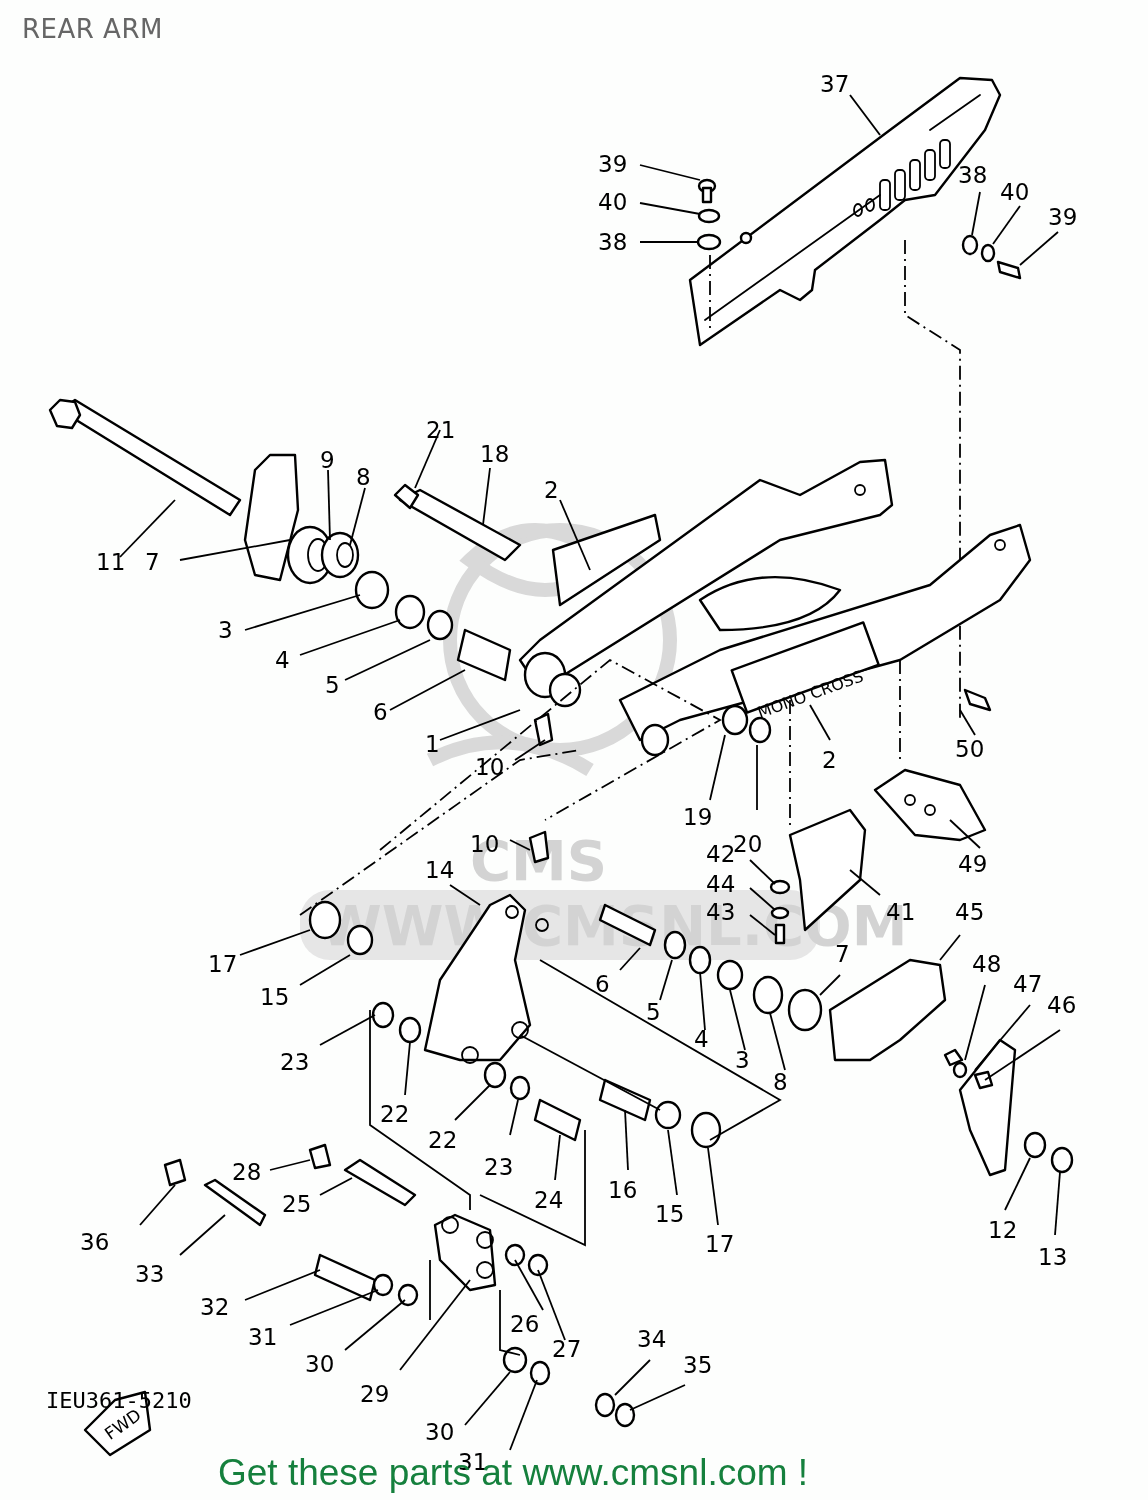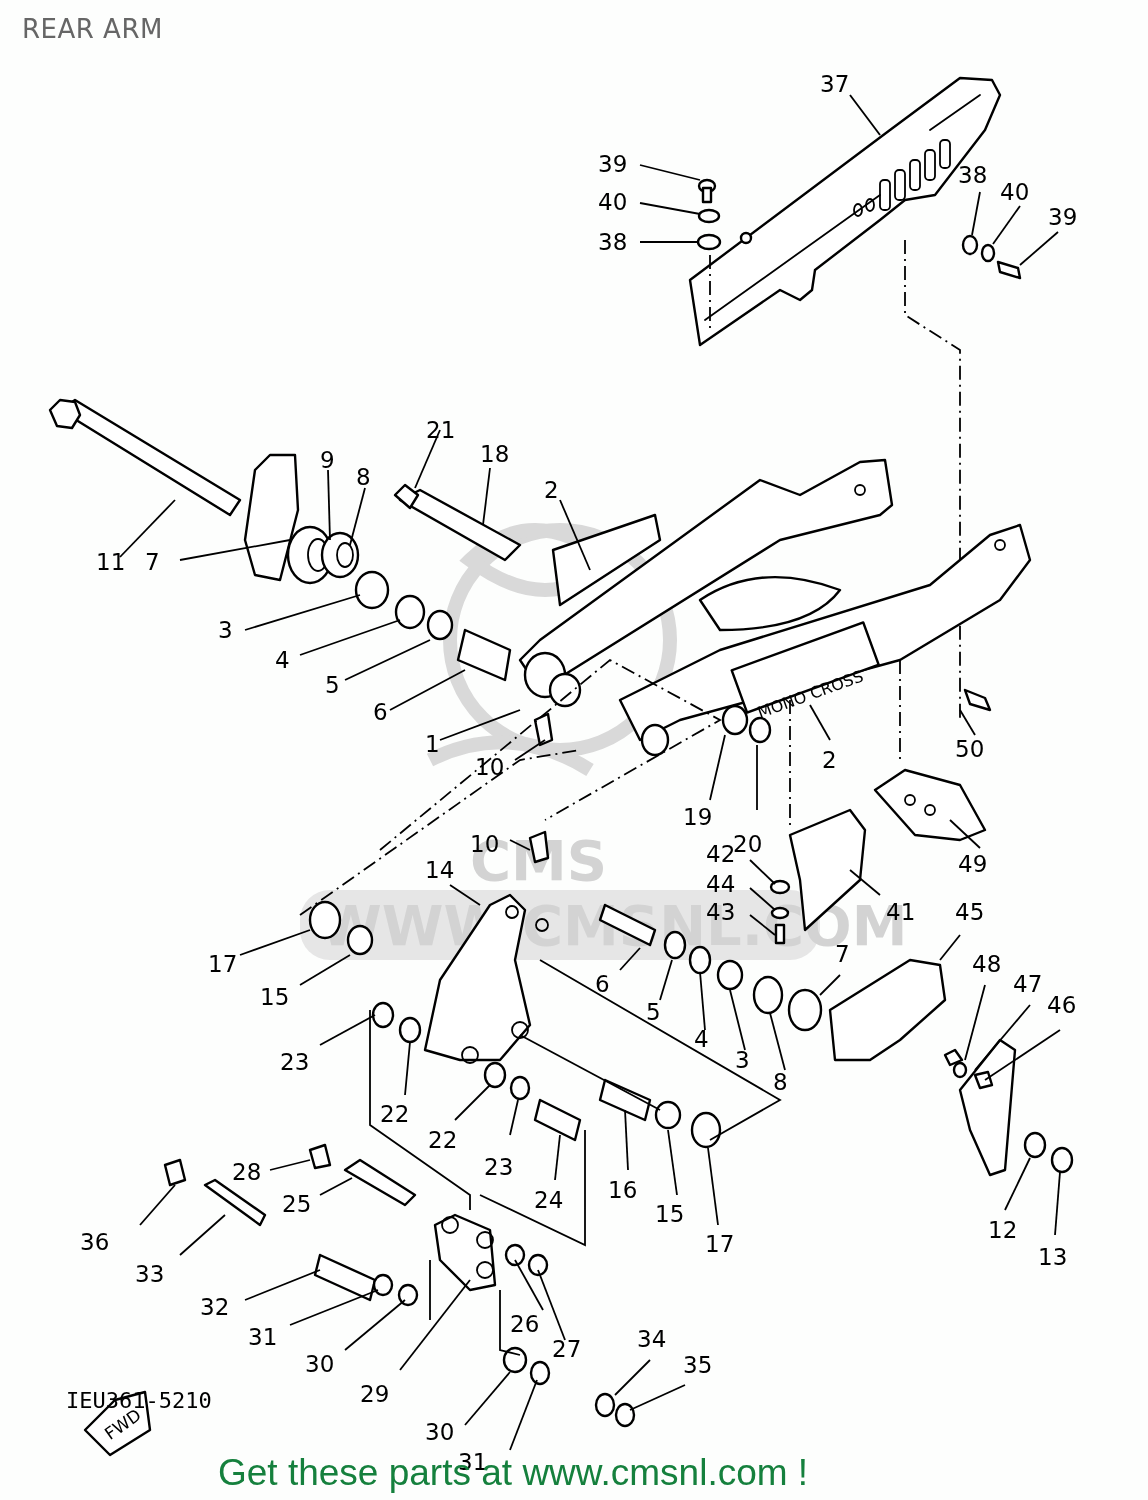--- a/index.html
+++ b/index.html
@@ -6,21 +6,21 @@
   body{width:1148px;height:1500px;position:relative;overflow:hidden;font-family:"DejaVu Sans",sans-serif;}
   .title{position:absolute;left:22px;top:14px;font-size:26px;color:#666;letter-spacing:0.5px;font-family:"DejaVu Sans",sans-serif;}
   svg.diagram{position:absolute;left:0;top:0;}
   .lbl{font-family:"DejaVu Sans",sans-serif;font-size:23px;fill:#000;}
   .part{fill:#fff;stroke:#000;stroke-width:2.4;stroke-linejoin:round;stroke-linecap:round;}
   .thin{fill:none;stroke:#000;stroke-width:1.8;stroke-linecap:round;}
   .dash{fill:none;stroke:#000;stroke-width:1.8;stroke-dasharray:14 5 2 5;}
   .leader{fill:none;stroke:#000;stroke-width:1.8;}
   .wm{fill:none;stroke:#d9d9d9;stroke-width:14;}
   .wmtext{font-family:"DejaVu Sans",sans-serif;font-weight:bold;font-size:56px;fill:#d3d3d3;}
-  .code{position:absolute;left:46px;top:1388px;font-size:22px;font-family:"DejaVu Sans Mono",monospace;color:#000;margin-left:20px;}
+  .code{position:absolute;left:46px;top:1388px;font-size:22px;font-family:"DejaVu Sans Mono",monospace;color:#000;}
   .promo{position:absolute;left:218px;top:1452px;font-size:37px;color:#15803d;font-family:"Liberation Sans",sans-serif;}
 </style>
 </head>
 <body>
 
 <div class="title">REAR ARM</div>
 
 <svg class="diagram" width="1148" height="1500" viewBox="0 0 1148 1500">
 
   <g>

